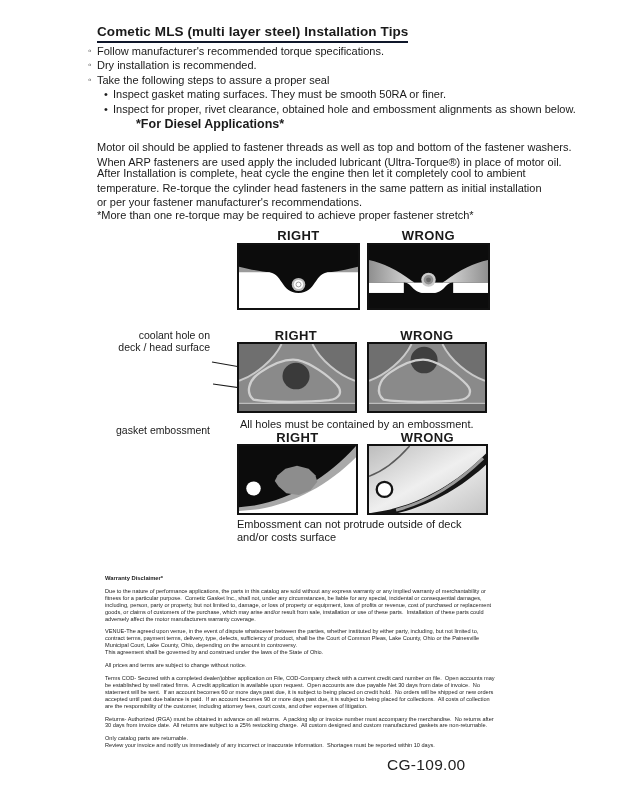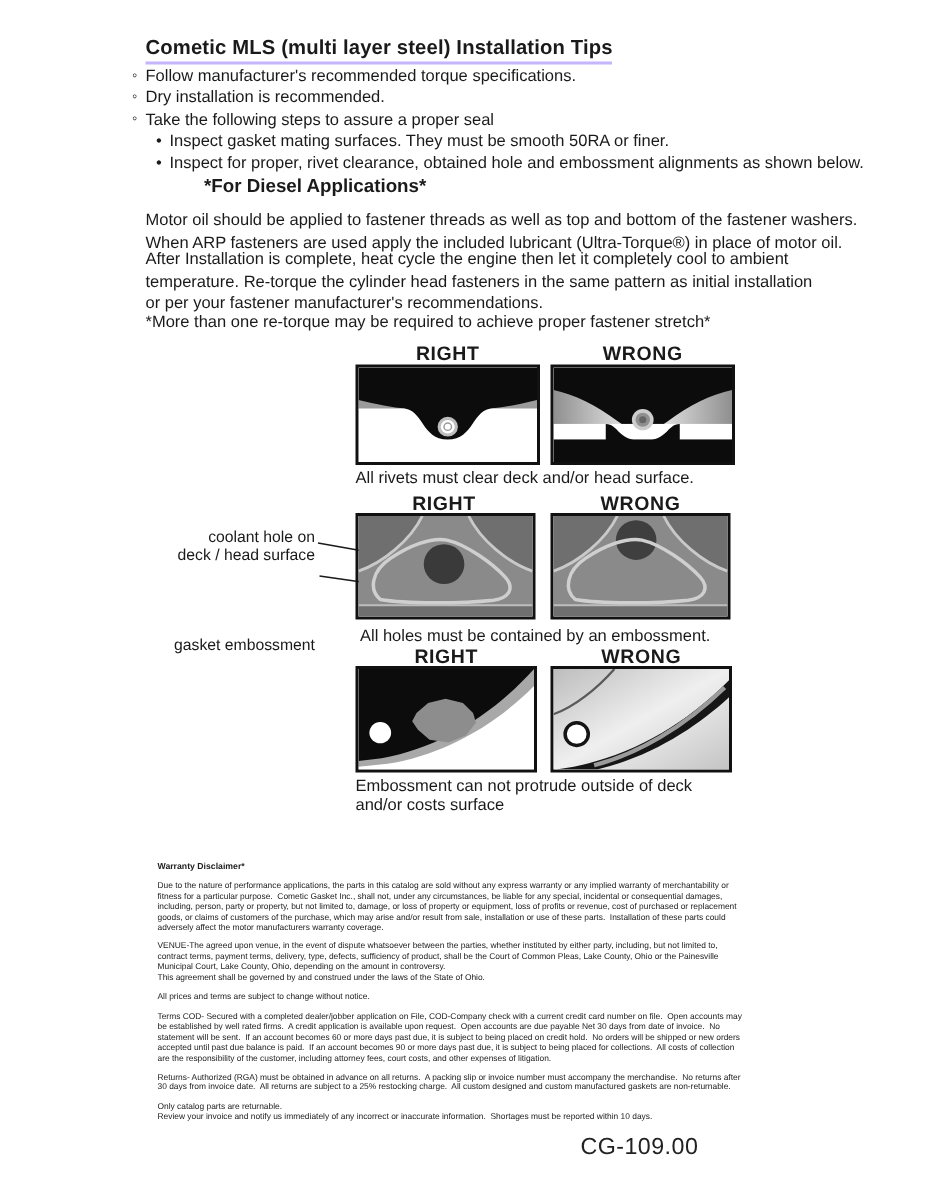--- a/index.html
+++ b/index.html
@@ -3,21 +3,21 @@
 <meta charset="utf-8">
 <style>
   html,body{margin:0;padding:0;background:#ffffff;}
   .page{
     position:relative;width:618px;height:800px;background:#ffffff;overflow:hidden;
     font-family:"Liberation Sans","DejaVu Sans",sans-serif;color:#1a1a1a;
   }
   .abs{position:absolute;}
   .title{
     left:97px;top:24px;font-size:13.5px;font-weight:bold;
-    border-bottom:2px solid #c4b5fd;padding-bottom:2px;letter-spacing:.1px;
+    border-bottom:2px solid #0f172a;padding-bottom:2px;letter-spacing:.1px;
   }
   .bullets{left:88px;top:44px;font-size:11px;line-height:14.4px;}
   .bullet-row{display:flex;}
   .bullet-row .mark{width:9px;flex:0 0 9px;font-size:10px;}
   .sub{margin-left:16px;}
   .sub .mark{width:9px;font-size:11px;}
   .diesel-head{left:97px;top:117px;font-size:12.5px;font-weight:bold;margin-left:39px;}
   .para{left:97px;font-size:11px;line-height:14.6px;white-space:pre;}
   .dlabel{font-size:13px;font-weight:bold;text-align:center;width:123px;letter-spacing:.4px;}
   .dbox{border:2px solid #111;box-sizing:border-box;}
@@ -98,26 +98,25 @@
       <path d="M0,16 C14,19 30,27 44,38 L47,40 L0,40 Z" fill="url(#g1a)"></path>
       <path d="M123,16 C109,19 93,27 79,38 L76,40 L123,40 Z" fill="url(#g1b)"></path>
       <rect x="0" y="40" width="123" height="11" fill="#ffffff"></rect>
       <path d="M36,40 C45,40 44,52 61.5,52 C79,52 78,40 87,40 L87,58 L36,58 Z" fill="#0c0c0c"></path>
       <circle cx="61.5" cy="37" r="7.5" fill="#cccccc"></circle>
       <circle cx="61.5" cy="37" r="5" fill="#909090"></circle>
       <circle cx="61.5" cy="37" r="2.5" fill="#666666"></circle>
     </svg>
   </div>
 
-  <div class="abs caption" style="left:237px;top:313px;">All rivets must clear deck and/or head surface.</div>
 
   <div class="abs dlabel" style="left:236px;top:328px;width:120px;">RIGHT</div>
   <div class="abs dlabel" style="left:367px;top:328px;width:120px;">WRONG</div>
 
-  <div class="abs annot" style="left:95px;top:352px;width:115px;">coolant hole on
+  <div class="abs annot" style="left:95px;top:329px;width:115px;">coolant hole on
 deck / head surface</div>
   <div class="abs annot" style="left:95px;top:376px;width:115px;margin-top:48px;">gasket embossment</div>
 
   <svg class="abs" style="left:205px;top:350px;" width="95" height="45" viewBox="0 0 95 45">
     <line x1="7" y1="12" x2="86" y2="26" stroke="#1a1a1a" stroke-width="1.1"></line>
     <line x1="8" y1="34" x2="57" y2="41" stroke="#1a1a1a" stroke-width="1.1"></line>
   </svg>
 
   <div class="abs dbox" style="left:237px;top:342px;width:120px;height:71px;">
     <svg viewBox="0 0 120 71" preserveAspectRatio="none">

